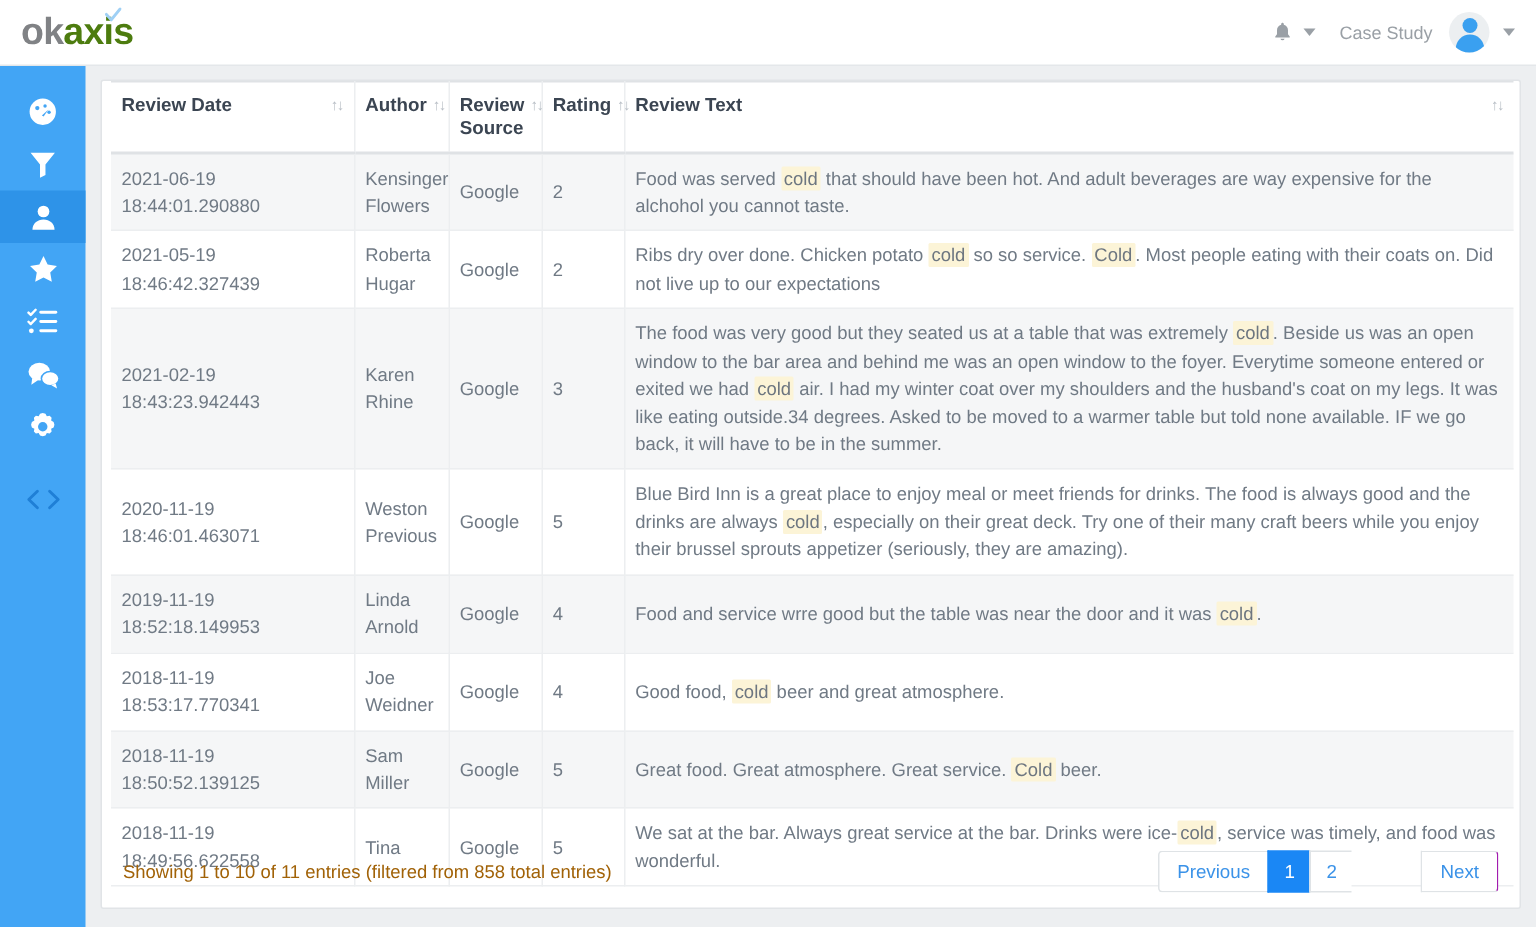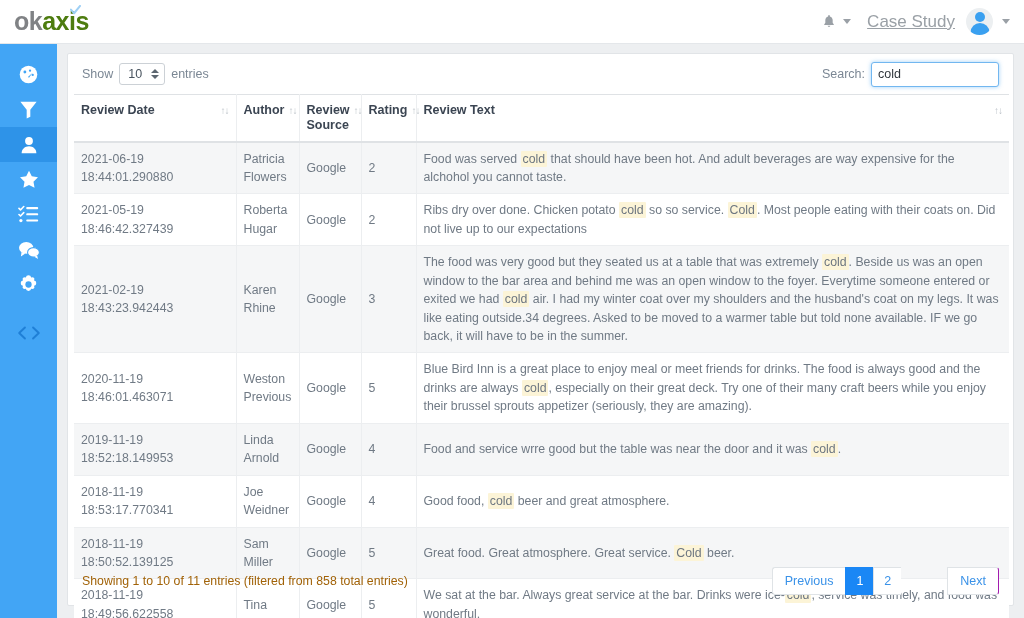--- a/index.html
+++ b/index.html
@@ -40,24 +40,23 @@
     padding-right: 14px; gap: 7px;
   }
   .bell { width: 14px; height: 15px; display: block; }
   .caret {
     width: 0; height: 0;
     border-left: 4.5px solid transparent;
     border-right: 4.5px solid transparent;
     border-top: 5px solid #9aa0a6;
   }
   .case-study {
-    font-size: 17px; color: #9aa0a6;
+    font-size: 12px; color: #9aa0a6;
     margin-left: 9px; margin-right: 4px;
     white-space: nowrap;
-    text-decoration: underline;
   }
   .avatar {
     width: 27px; height: 27px; border-radius: 50%;
     background: #eceff1; position: relative; overflow: hidden;
     margin-right: 2px;
   }
   .avatar .head {
     position: absolute; left: 50%; top: 4px; transform: translateX(-50%);
     width: 10px; height: 10px; border-radius: 50%; background: #3aa0f0;
   }
@@ -285,38 +284,20 @@
     <div class="side-item">
       <svg width="24" height="16" viewBox="0 0 26 16">
         <path d="M8.6 2 L2.4 8 L8.6 14" fill="none" stroke="#1f7fd6" stroke-width="2.1" stroke-linecap="round" stroke-linejoin="round"></path>
         <path d="M17.4 2 L23.6 8 L17.4 14" fill="none" stroke="#1f7fd6" stroke-width="2.1" stroke-linecap="round" stroke-linejoin="round"></path>
       </svg>
     </div>
   </div>
 
   <div class="card">
 
-    <div class="card-top">
-      <div class="show-entries">
-        <span>Show</span>
-        <span class="select-box">
-          <span>10</span>
-          <span class="spinner">
-            <i class="up"></i>
-              <i class="dn"></i>
-          </span>
-        </span>
-        <span>entries</span>
-      </div>
-
-      <div class="search-wrap">
-        <span>Search:</span>
-        <input class="search-input" type="text" value="cold" style="">
-      </div>
-    </div>
 
     <table class="dt">
       <colgroup>
         <col class="col-date">
           <col class="col-author">
           <col class="col-source">
           <col class="col-rating">
           <col class="col-text">
       </colgroup>
       <thead>
@@ -349,21 +330,21 @@
             <div class="th-inner">
               <span class="th-label">Review Text</span>
               <span class="sort-arrows">↑↓</span>
             </div>
           </th>
         </tr>
       </thead>
       <tbody id="tbody">
           <tr class="odd">
             <td>2021-06-19 18:44:01.290880</td>
-            <td>Patricia Flowers</td>
+            <td>Kensinger Flowers</td>
             <td>Google</td>
             <td>2</td>
             <td>Food was served <mark class="hl">cold</mark> that should have been hot. And adult beverages are way expensive for the alchohol you cannot taste.</td>
           </tr>
           <tr class="even">
             <td>2021-05-19 18:46:42.327439</td>
             <td>Roberta Hugar</td>
             <td>Google</td>
             <td>2</td>
             <td>Ribs dry over done. Chicken potato <mark class="hl">cold</mark> so so service. <mark class="hl">Cold</mark>. Most people eating with their coats on. Did not live up to our expectations</td>

